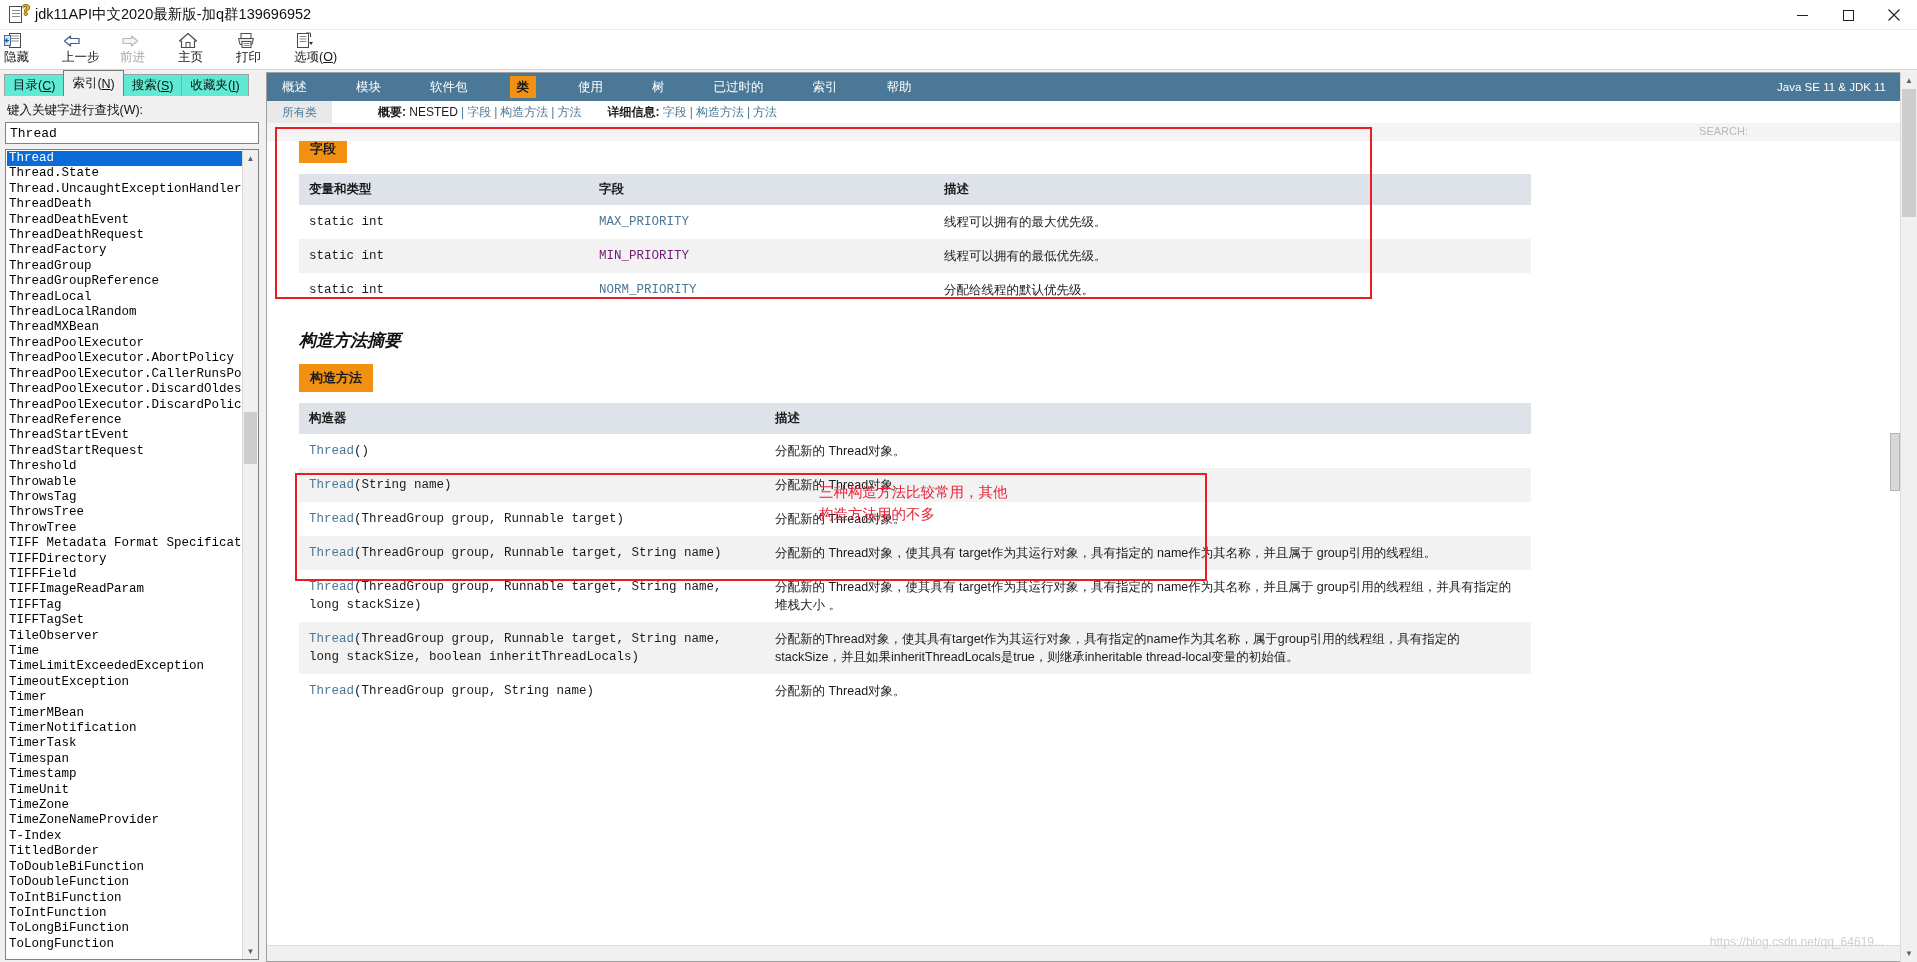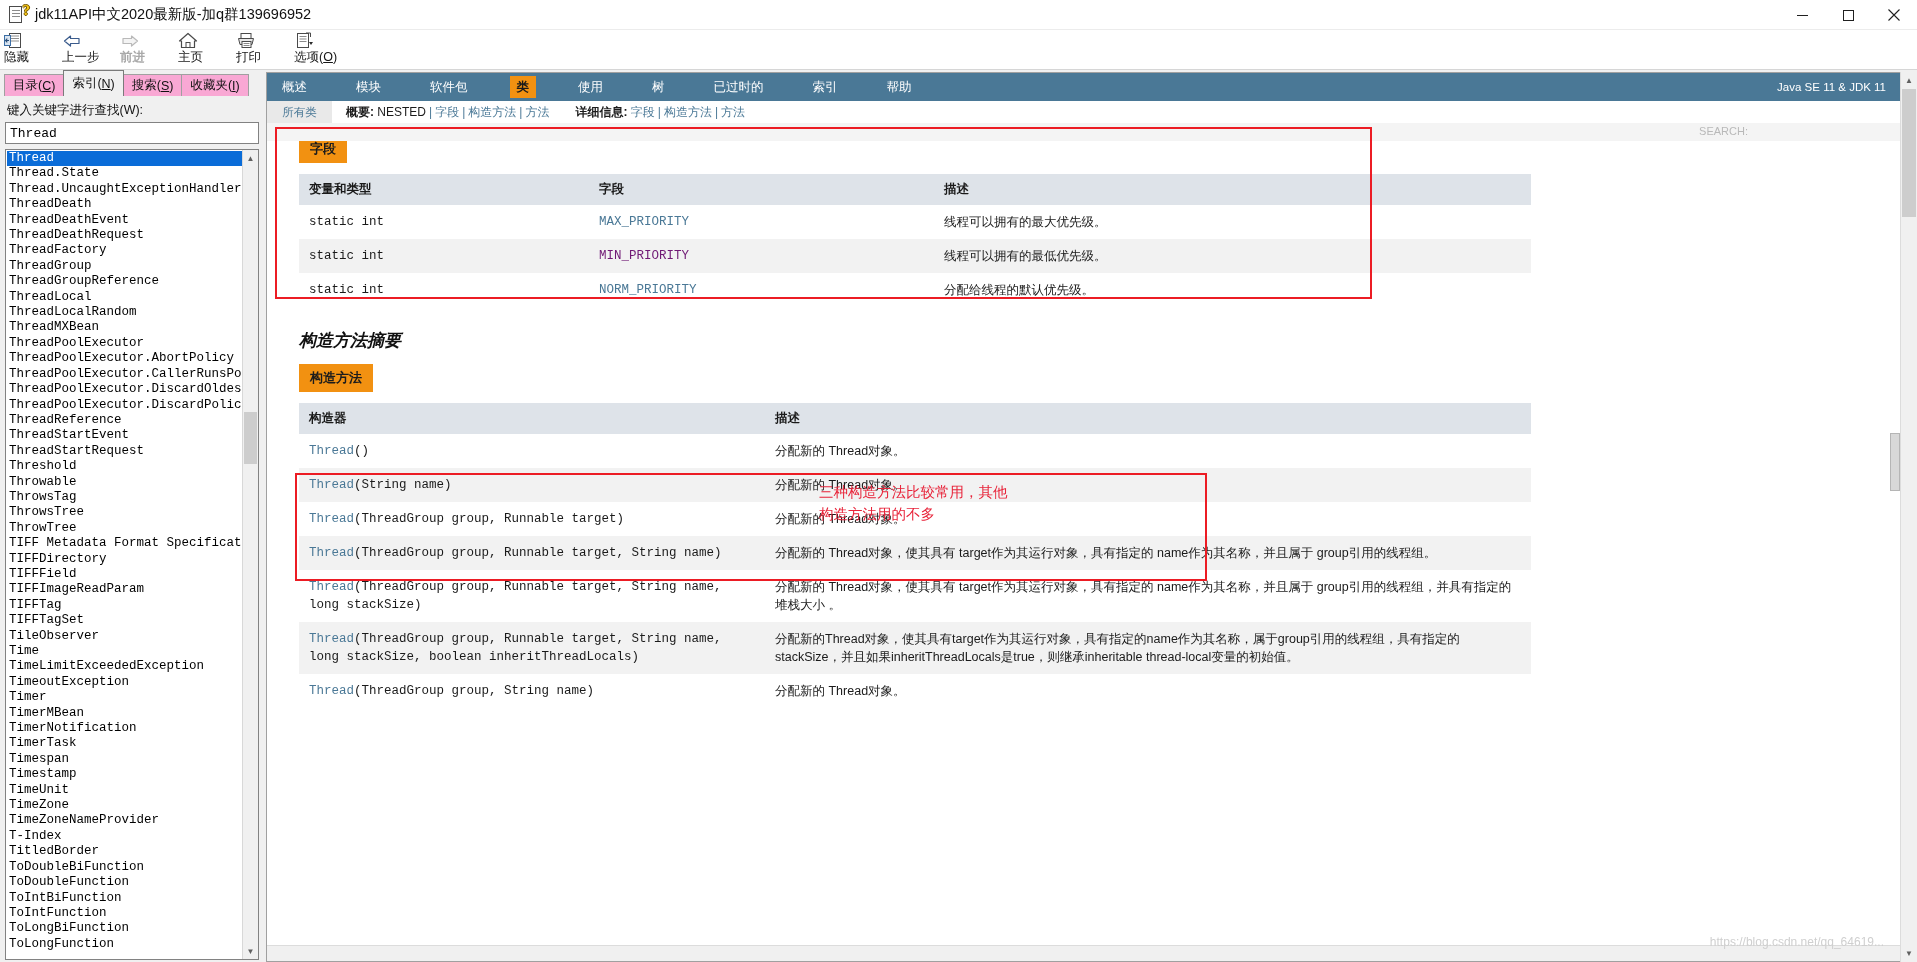--- a/index.html
+++ b/index.html
@@ -72,21 +72,21 @@
     padding-left: 4px;
     border-bottom: 1px solid #d6d6d6;
   }
   .tb-item {
     width: 58px;
     display: flex; flex-direction: column;
     align-items: flex-start;
     padding-top: 1px;
     cursor: default;
   }
-  .tb-item.disabled { color: #a9a9a9; font-weight: bold; }
+  .tb-item.disabled { color: #a9a9a9; }
   .tb-ico {
     height: 19px;
     display: flex; align-items: center; justify-content: center;
     font-size: 15px; line-height: 1;
   }
   .tb-label {
     font-size: 12.5px;
     color: #161616;
     line-height: 14px;
     white-space: nowrap;
@@ -113,21 +113,21 @@
     display: flex;
     height: 26px;
     align-items: flex-end;
     padding-left: 1px;
   }
   .tab {
     height: 22px;
     padding: 0 8px;
     font-size: 12.5px;
     color: #111;
-    background: #f9a8d4;
+    background: #5eead4;
     border: 1px solid #a0a0a0;
     border-bottom: none;
     display: flex; align-items: center;
     margin-right: -1px;
     white-space: nowrap;
   }
   .tab.active {
     height: 26px;
     background: #f0f0f0;
     border-color: #7a7a7a;
@@ -254,20 +254,21 @@
     font-size: 11.5px;
     white-space: nowrap;
   }
 
   .subnav {
     display: flex;
     align-items: stretch;
     background: #ffffff;
     flex: none;
     height: 22px;
+    gap: 32px;
   }
   .allclasses {
     width: 65px;
     background: #e9e9e9;
     color: #4a7896;
     font-size: 11.5px;
     display: flex; align-items: center; justify-content: center;
     flex: none;
   }
   .subnav-links {

